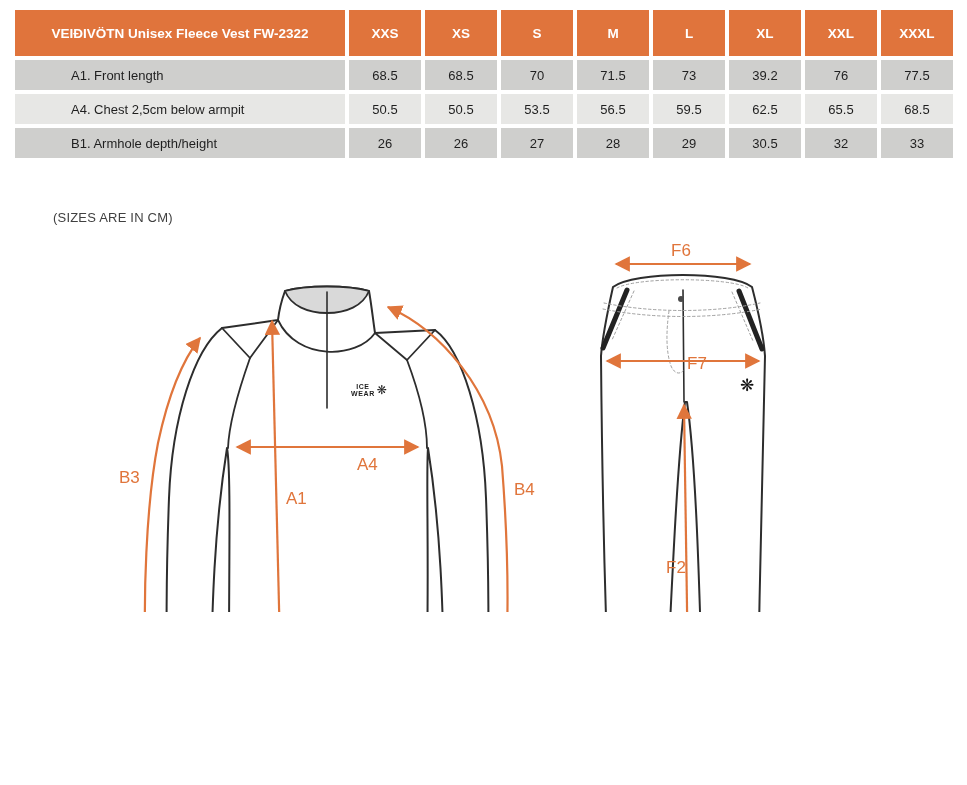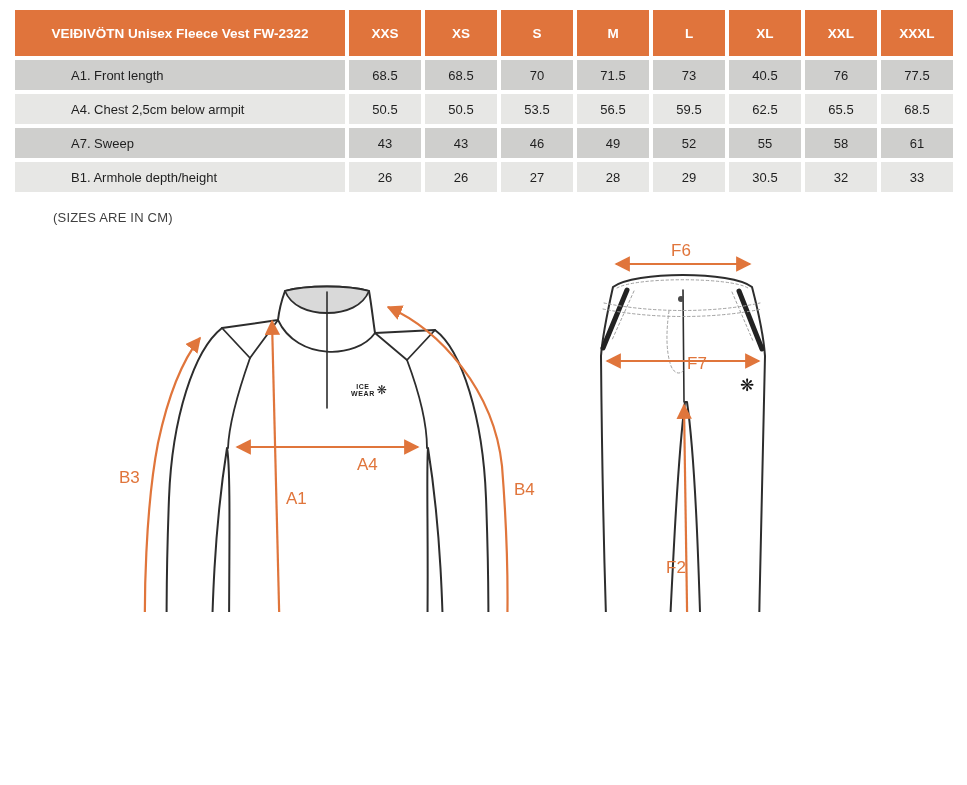--- a/index.html
+++ b/index.html
@@ -69,45 +69,34 @@
       </tr>
     </thead>
     <tbody>
       <tr>
         <td class="rowlabel">A1. Front length</td>
         <td>68.5</td>
         <td>68.5</td>
         <td>70</td>
         <td>71.5</td>
         <td>73</td>
-        <td>40.5</td>
+        <td>39.2</td>
         <td>76</td>
         <td>77.5</td>
       </tr>
       <tr>
         <td class="rowlabel">A4. Chest 2,5cm below armpit</td>
         <td>50.5</td>
         <td>50.5</td>
         <td>53.5</td>
         <td>56.5</td>
         <td>59.5</td>
         <td>62.5</td>
         <td>65.5</td>
         <td>68.5</td>
-      </tr>
-      <tr>
-        <td class="rowlabel">A7. Sweep</td>
-        <td>43</td>
-        <td>43</td>
-        <td>46</td>
-        <td>49</td>
-        <td>52</td>
-        <td>55</td>
-        <td>58</td>
-        <td>61</td>
       </tr>
       <tr>
         <td class="rowlabel">B1. Armhole depth/height</td>
         <td>26</td>
         <td>26</td>
         <td>27</td>
         <td>28</td>
         <td>29</td>
         <td>30.5</td>
         <td>32</td>

